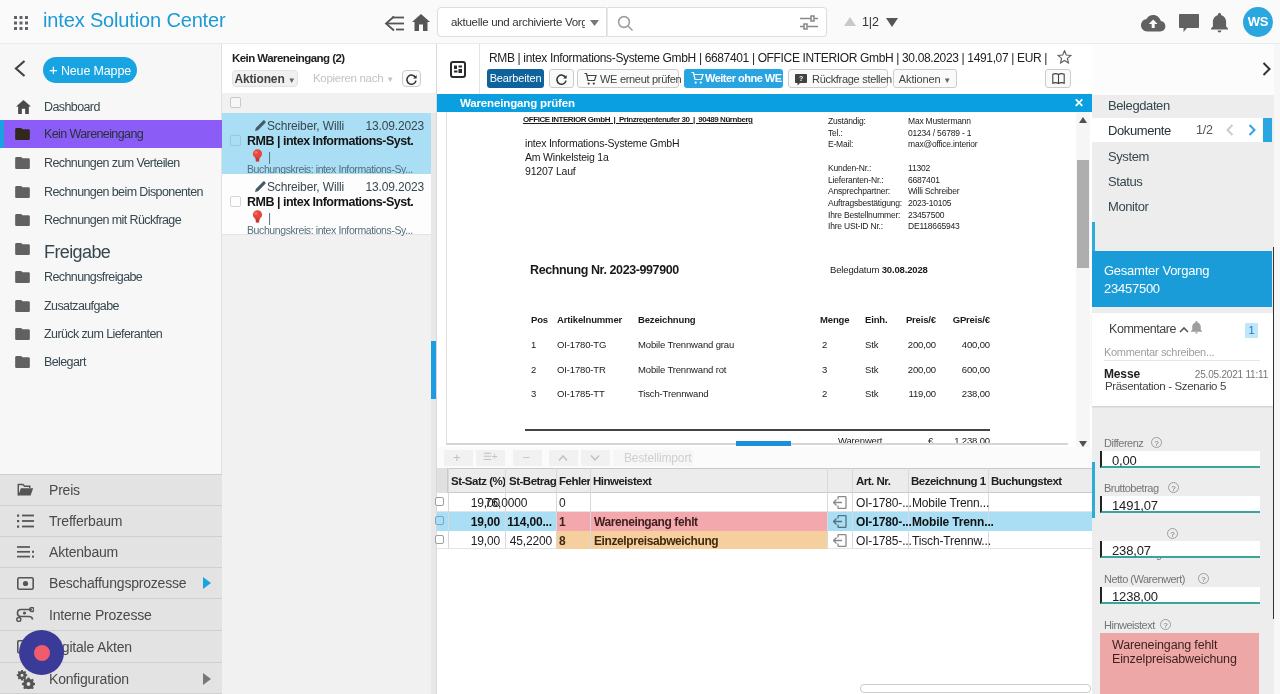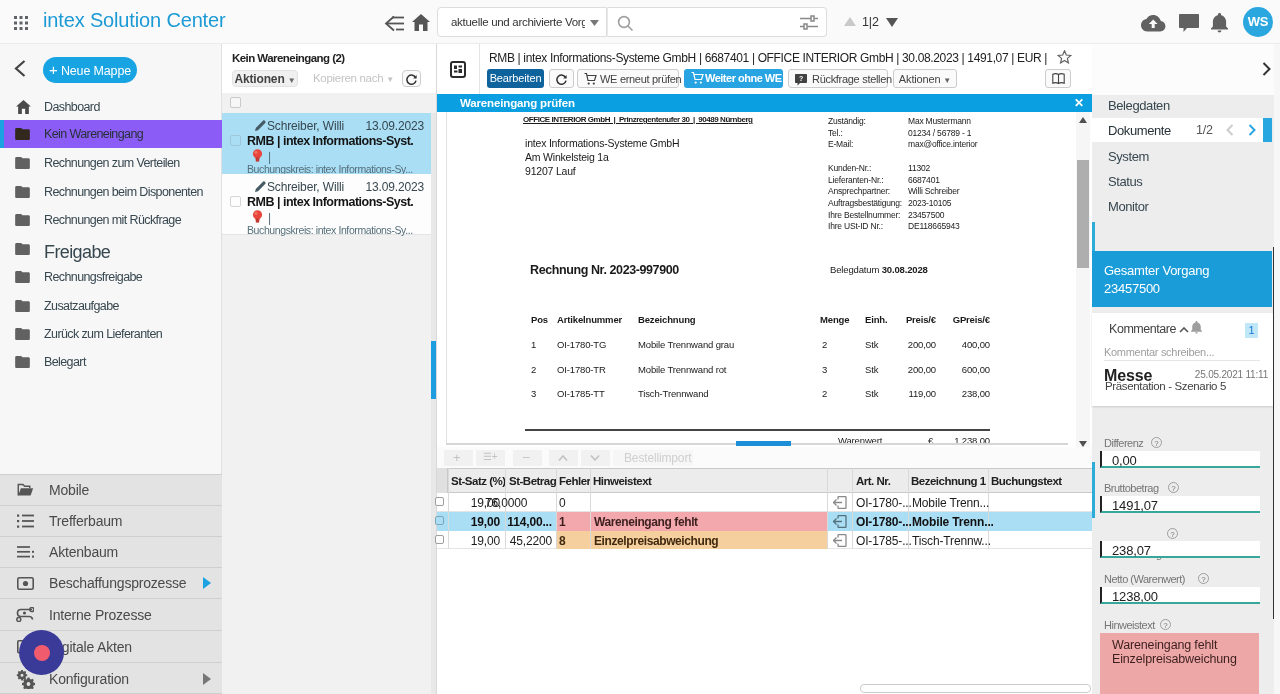--- a/index.html
+++ b/index.html
@@ -154,21 +154,21 @@
         <path d="M2 0 L9 0 L11 2 L20 2 C21.1 2 22 2.9 22 4 L22 16 C22 17.1 21.1 18 20 18 L2 18 C0.9 18 0 17.1 0 16 L0 2 C0 0.9 0.9 0 2 0 Z" fill="#616161"></path>
       </svg>
  <div class="abs" style="left:44px;top:8px;font-size:12.5px;color:#37474f;letter-spacing:-0.6px;">Belegart</div>
 </div>
 
 <div class="abs" style="left:0;top:474px;width:222px;height:31px;border-top:1px solid #cfcfcf;">
  <svg class="abs" style="left:17px;top:8px;" width="17" height="14" viewBox="0 0 20 16">
   <path d="M1.5 14.5 L1.5 1.5 L7 1.5 L9 3.5 L15 3.5 L15 5.5" stroke="#555" stroke-width="1.7" fill="none"></path>
   <path d="M1.5 14.5 L4.5 6 L19 6 L16 14.5 Z" fill="#555"></path>
  </svg>
- <div class="abs" style="left:49px;top:7px;font-size:14px;color:#4a4a4a;letter-spacing:-0.2px;">Mobile</div>
+ <div class="abs" style="left:49px;top:7px;font-size:14px;color:#4a4a4a;letter-spacing:-0.2px;">Preis</div>
 </div>
 <div class="abs" style="left:0;top:505px;width:222px;height:31px;border-top:1px solid #cfcfcf;">
  <svg class="abs" style="left:17px;top:8px;" width="17" height="14" viewBox="0 0 17 14">
   <g stroke="#555" stroke-width="1.8">
           <line x1="5" y1="1.5" x2="17" y2="1.5"></line>
           <line x1="5" y1="7" x2="17" y2="7"></line>
           <line x1="5" y1="12.5" x2="17" y2="12.5"></line>
         </g>
   <g fill="#555">
           <rect x="0" y="0.5" width="2.2" height="2.2"></rect>
@@ -519,21 +519,21 @@
 <div class="abs" style="left:1109px;top:322px;font-size:12.5px;color:#424242;letter-spacing:-0.45px;">Kommentare</div>
 <svg class="abs" style="left:1179px;top:327px;" width="10" height="6" viewBox="0 0 10 6">
       <path d="M1 5 L5 1 L9 5" stroke="#555" stroke-width="1.6" fill="none"></path>
     </svg>
 <svg class="abs" style="left:1191px;top:321px;" width="11" height="13" viewBox="0 0 17 20">
       <path d="M8.5 0 C9.4 0 10.1 0.7 10.1 1.6 L10.1 2.2 C13 2.9 15.1 5.5 15.1 8.6 L15.1 13.5 L17 15.5 L17 16.5 L0 16.5 L0 15.5 L1.9 13.5 L1.9 8.6 C1.9 5.5 4 2.9 6.9 2.2 L6.9 1.6 C6.9 0.7 7.6 0 8.5 0 Z M6.6 17.5 L10.4 17.5 C10.4 18.6 9.5 19.5 8.5 19.5 C7.4 19.5 6.6 18.6 6.6 17.5 Z" fill="#9e9e9e"></path>
     </svg>
 <div class="abs" style="left:1245px;top:323px;width:13px;height:15px;background:#bfe7f8;font-size:11px;color:#1976d2;text-align:center;line-height:15px;">1</div>
 <div class="abs" style="left:1104px;top:346px;font-size:11px;color:#9e9e9e;letter-spacing:-0.3px;">Kommentar schreiben...</div>
 <div class="abs" style="left:1104px;top:360px;width:156px;height:1px;background:#e6e6e6;"></div>
-<div class="abs" style="left:1104px;top:367px;font-size:16px;font-weight:bold;color:#212121;">Messe</div>
+<div class="abs" style="left:1104px;top:367px;font-size:12px;font-weight:bold;color:#212121;">Messe</div>
 <div class="abs" style="left:1160px;top:369px;width:108px;text-align:right;font-size:10px;color:#757575;letter-spacing:-0.2px;">25.05.2021 11:11</div>
 <div class="abs" style="left:1105px;top:380px;font-size:11.5px;color:#424242;letter-spacing:-0.35px;">Präsentation - Szenario 5</div>
 
 <div class="abs" style="left:1092px;top:462px;width:3px;height:56px;background:#2bacd9;"></div>
 
 <div class="abs" style="left:1104px;top:437px;font-size:11px;color:#757575;letter-spacing:-0.5px;">Differenz</div>
 <div class="abs" style="left:1151px;top:437px;width:11px;height:11px;border:1px solid #9e9e9e;border-radius:50%;font-size:8px;color:#757575;text-align:center;line-height:11px;">?</div>
 <div class="abs" style="left:1100px;top:451px;width:160px;height:17px;background:#fff;border-left:2px solid #222;border-bottom:2px solid #38a79b;"></div>
 <div class="abs" style="left:1112px;top:453px;font-size:13px;color:#212121;">0,00</div>
 

